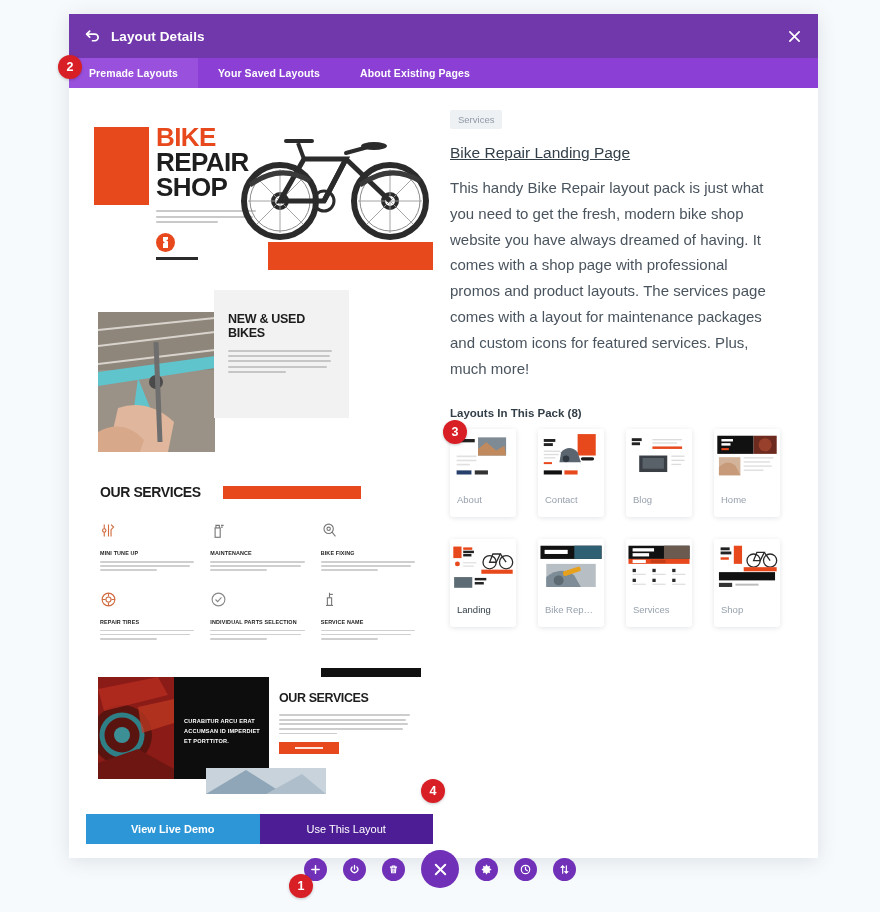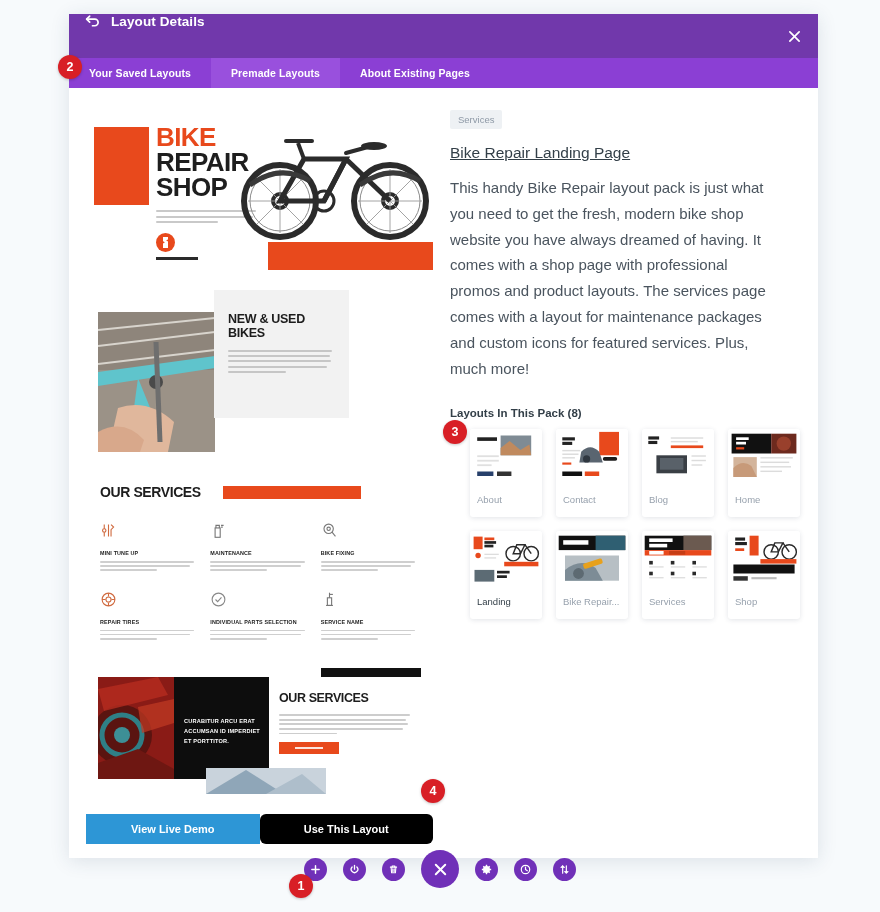--- a/index.html
+++ b/index.html
@@ -14,21 +14,21 @@
   
   .modal {
     position: absolute; left: 69px; top: 14px;
     width: 749px; height: 844px;
     background: #ffffff;
     box-shadow: 0 3px 18px rgba(40,60,90,0.13);
     display: flex; flex-direction: column;
   }
   .modal-header {
     height: 44px; background: #7138ab;
-    display: flex; align-items: flex-start; padding: 0 16px;
+    display: flex; align-items: center; padding: 0 16px;
     position: relative; flex: none;
   }
   .back-icon { width: 15px; height: 15px; margin-right: 11px; display:block; }
   .modal-title { color: #fff; font-size: 13.5px; font-weight: bold; letter-spacing: .1px; }
   .close-btn {
     position: absolute; right: 14px; top: 50%; transform: translateY(-50%);
     width: 20px; height: 20px; display: flex; align-items: center; justify-content: center;
     cursor: pointer;
   }
   .close-btn svg { width: 13px; height: 13px; }
@@ -112,34 +112,34 @@
   .promo-right .ln i:nth-child(3){width:98%}.promo-right .ln i:nth-child(4){width:94%}
   .promo-right .ln i:nth-child(5){width:44%}
   .promo-btn{margin-top:8px;width:60px;height:12px;background:#e8491c;position:relative;}
   .promo-btn::after{content:"";position:absolute;left:16px;top:5px;width:28px;height:2px;background:#fff;opacity:.85;}
   .promo-photo2{position:absolute;left:120px;top:100px;width:120px;height:26px;overflow:hidden;}
 
   
   .action-bar { display:flex; height:30px; width:347px; flex:none; position:relative; z-index:3;}
   .btn-demo { flex:1; background:#2d96d6; color:#fff; font-size:11px; font-weight:bold;
     display:flex;align-items:center;justify-content:center;cursor:pointer;}
-  .btn-use { flex:1; background:#000000; color:#fff; font-size:11px; font-weight:bold;
-    display:flex;align-items:center;justify-content:center;cursor:pointer;border-radius:6px;}
+  .btn-use { flex:1; background:#4c1d95; color:#fff; font-size:11px; font-weight:normal;
+    display:flex;align-items:center;justify-content:center;cursor:pointer;}
 
   
   .info-col { flex:1; padding-top:4px; min-width:0; }
   .cat-pill {
     display:inline-block; background:#eef1f4; color:#8e99a6;
     font-size:9.5px; padding:4px 8px; border-radius:2px; margin-bottom:15px;
   }
   .info-title { font-size:15.5px; color:#333f48; font-weight:normal; margin-bottom:13px;text-decoration:underline; }
   .info-desc { font-size:15px; color:#4a545e; line-height:1.72; max-width:322px; }
   .pack-title { font-size:11.5px; font-weight:bold; color:#333f48; margin:26px 0 10px 0;}
 
-  .layout-grid { display:grid; grid-template-columns:repeat(4,1fr); gap:14px; max-width:330px;margin-left:20px;}
+  .layout-grid { display:grid; grid-template-columns:repeat(4,1fr); gap:22px; max-width:330px;}
   .lay-card {
     background:#fff; border-radius:3px; box-shadow:0 1px 5px rgba(30,50,80,.13);
     overflow:hidden; cursor:pointer; height:88px; position:relative;
   }
   .lay-thumb { height:58px; background:#fff; position:relative; overflow:hidden;}
   .lay-name { font-size:9.5px; color:#97a1ad; padding:7px 7px 0 7px; white-space:nowrap;
     overflow:hidden; text-overflow:ellipsis;}
   .lay-card.selected .lay-name { color:#333f48; }
 
   
@@ -182,22 +182,22 @@
     <span class="modal-title">Layout Details</span>
     <span class="close-btn">
       <svg viewBox="0 0 14 14" stroke="#fff" stroke-width="1.8" stroke-linecap="round">
         <line x1="2" y1="2" x2="12" y2="12"></line>
           <line x1="12" y1="2" x2="2" y2="12"></line>
       </svg>
     </span>
   </div>
 
   <div class="tabs">
+    <div class="tab active">Premade Layouts</div>
     <div class="tab">Your Saved Layouts</div>
-    <div class="tab active">Premade Layouts</div>
     <div class="tab">About Existing Pages</div>
   </div>
 
   <div class="modal-body">
 
     <div class="preview-col">
       <div class="preview-frame">
         <div class="preview-page">
 
           <div class="hero">

